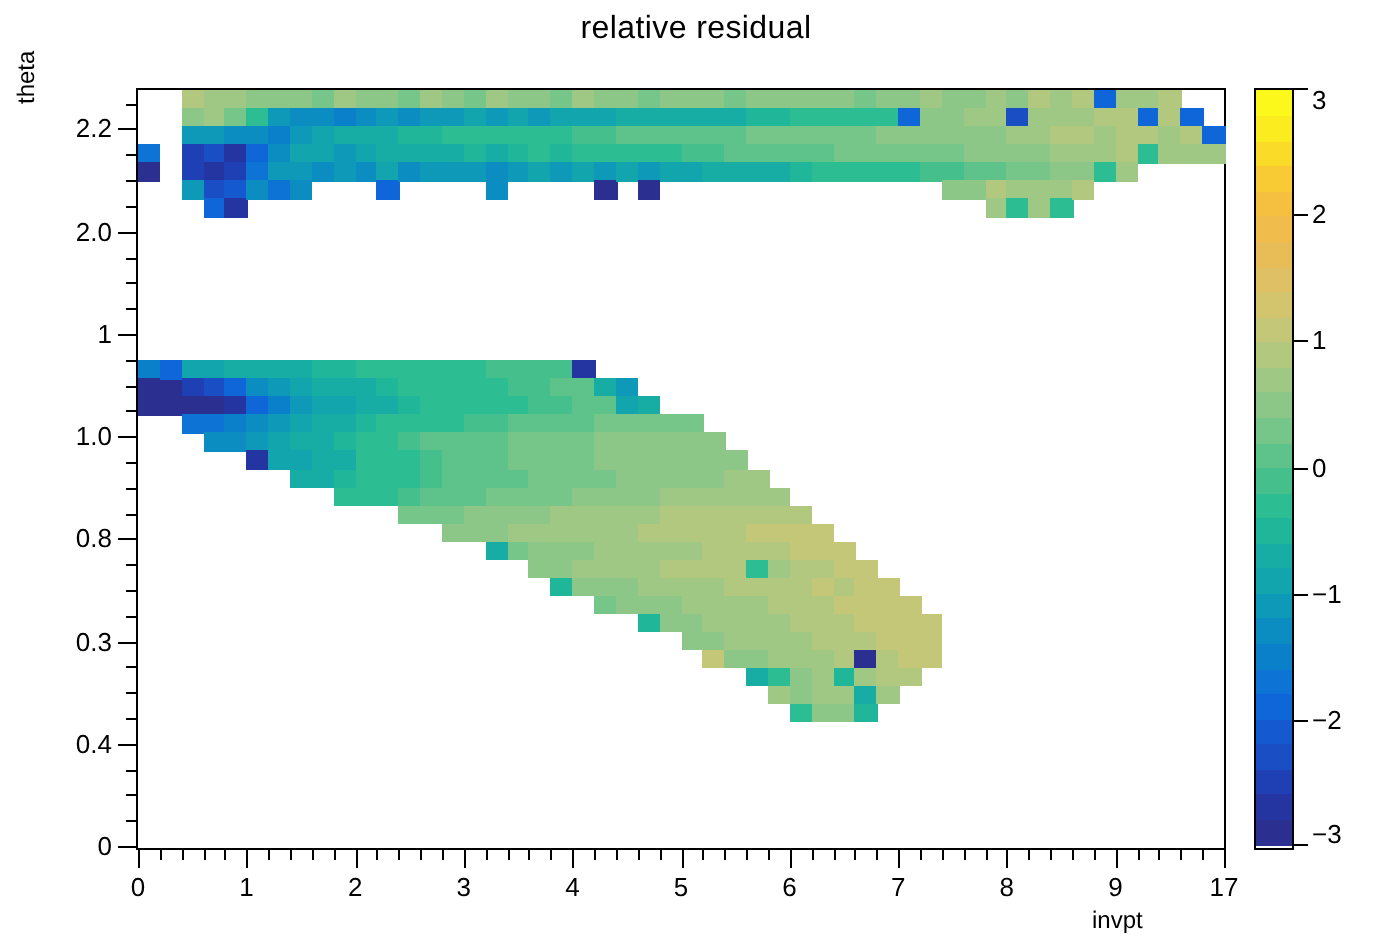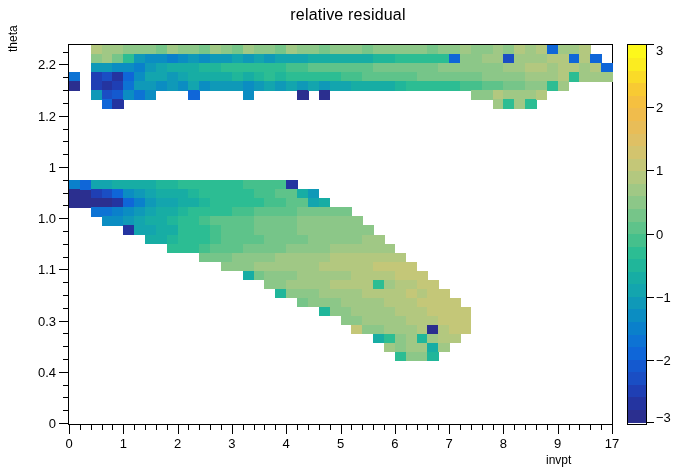--- a/index.html
+++ b/index.html
@@ -49,27 +49,27 @@
 
 <div id="y-axis">
   <div id="y-axis-title">theta</div>
 <div class="ytick maj" style="top: 423px;"></div>
     <div class="ylab" style="top: 423px;">0</div>
     <div class="ytick maj" style="top: 371.784px;"></div>
     <div class="ylab" style="top: 371.784px;">0.4</div>
     <div class="ytick maj" style="top: 320.568px;"></div>
     <div class="ylab" style="top: 320.568px;">0.3</div>
     <div class="ytick maj" style="top: 269.351px;"></div>
-    <div class="ylab" style="top: 269.351px;">1.1</div>
+    <div class="ylab" style="top: 269.351px;">0.8</div>
     <div class="ytick maj" style="top: 218.135px;"></div>
     <div class="ylab" style="top: 218.135px;">1.0</div>
     <div class="ytick maj" style="top: 166.919px;"></div>
     <div class="ylab" style="top: 166.919px;">1</div>
     <div class="ytick maj" style="top: 115.703px;"></div>
-    <div class="ylab" style="top: 115.703px;">1.2</div>
+    <div class="ylab" style="top: 115.703px;">2.0</div>
     <div class="ytick maj" style="top: 64.4865px;"></div>
     <div class="ylab" style="top: 64.4865px;">2.2</div>
     <div class="ytick min" style="top: 410.196px;"></div>
     <div class="ytick min" style="top: 397.392px;"></div>
     <div class="ytick min" style="top: 384.588px;"></div>
     <div class="ytick min" style="top: 358.98px;"></div>
     <div class="ytick min" style="top: 346.176px;"></div>
     <div class="ytick min" style="top: 333.372px;"></div>
     <div class="ytick min" style="top: 320.568px;"></div>
     <div class="ytick min" style="top: 307.764px;"></div>

